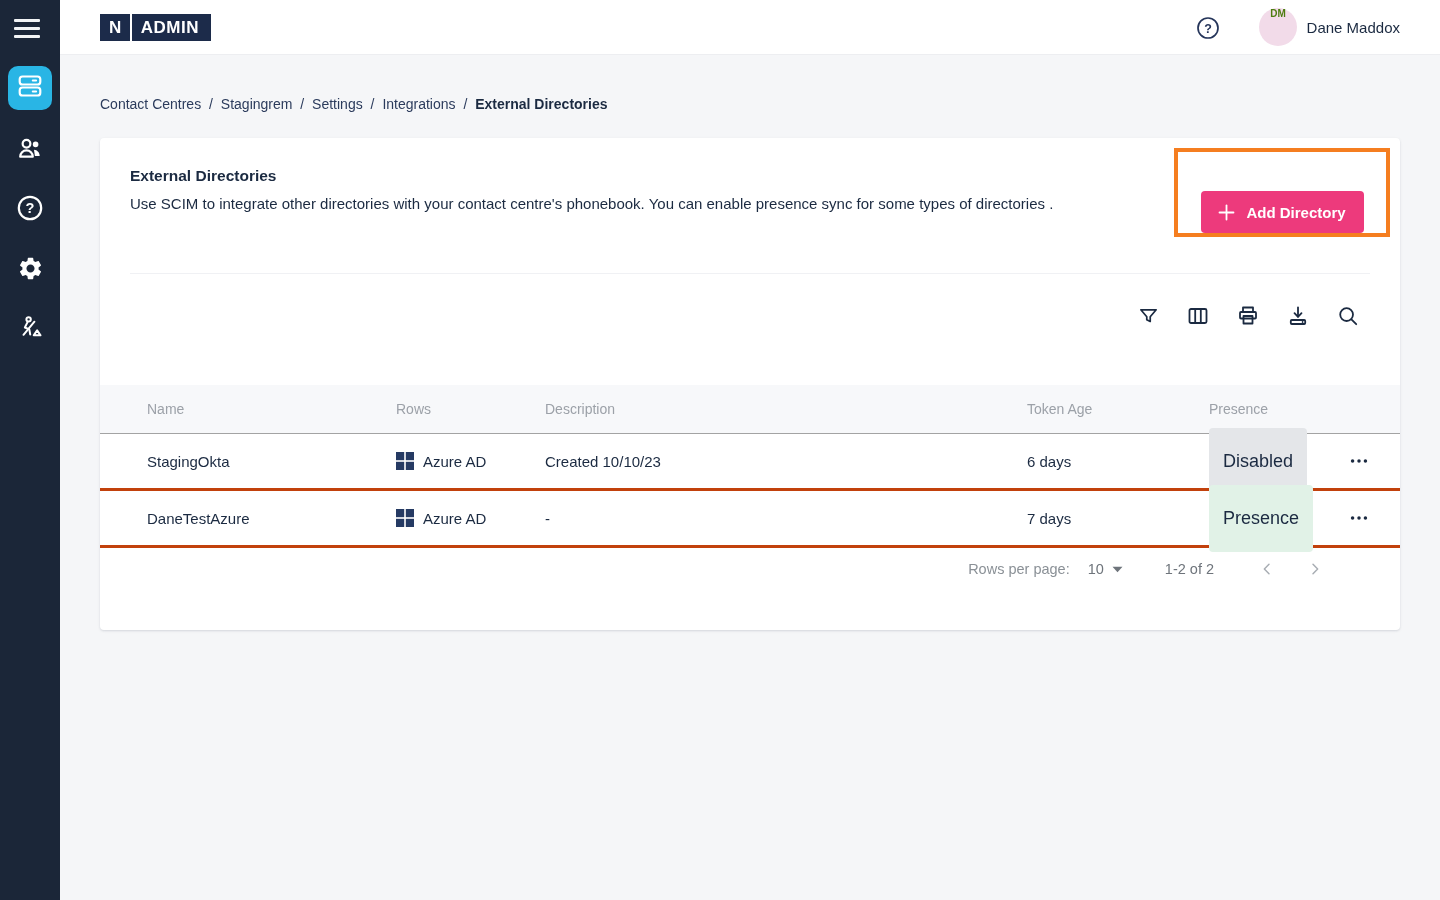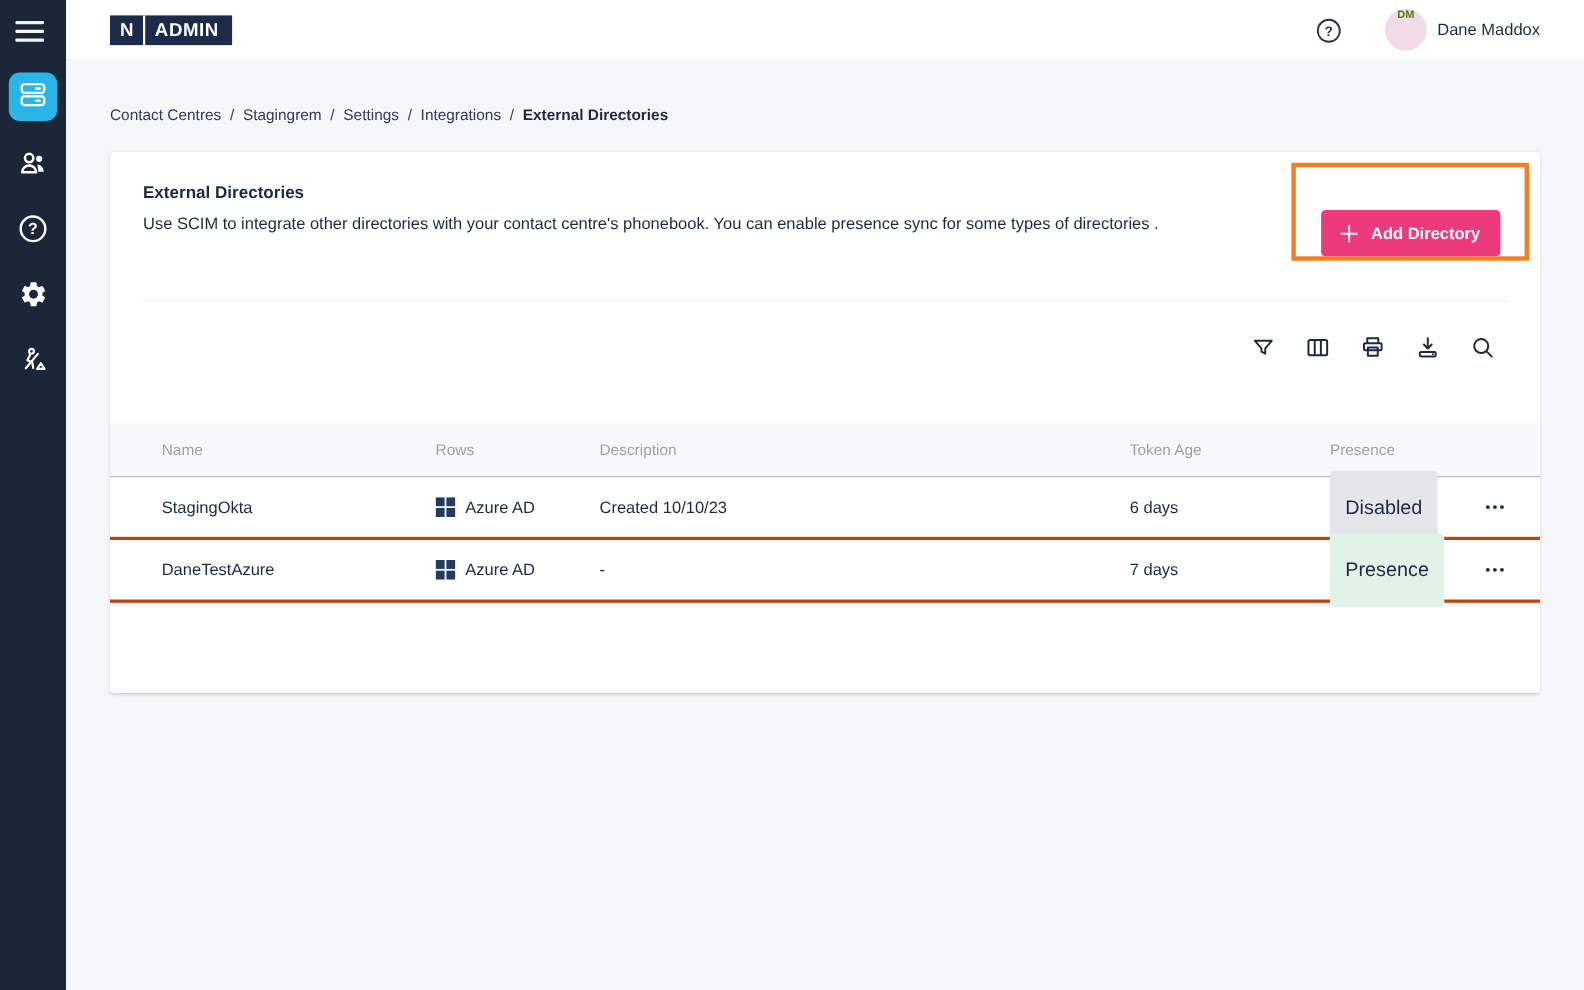--- a/index.html
+++ b/index.html
@@ -293,14 +293,36 @@
           <svg width="22" height="22" viewBox="0 0 24 24" fill="#1B2A41">
             <circle cx="5" cy="12" r="1.9"></circle>
               <circle cx="12" cy="12" r="1.9"></circle>
               <circle cx="19" cy="12" r="1.9"></circle>
           </svg>
         </span>
       </div>
     </div>
   </div>
 
+  <div class="pagination">
+    <span class="rpp-label">Rows per page:</span>
+    <span class="rpp-select">
+      <span>10</span>
+      <span style="display:flex;">
+        <svg width="11" height="7" viewBox="0 0 11 7" fill="#6E747B">
+            <path d="M0.5 0.8 L5.5 6.2 L10.5 0.8 z"></path>
+          </svg>
+      </span>
+    </span>
+    <span class="range">1-2 of 2</span>
+    <span class="page-btn prev">
+      <svg width="16" height="16" viewBox="0 0 24 24" fill="none" stroke="#A8ADB3" stroke-width="2.2" stroke-linecap="round" stroke-linejoin="round">
+        <path d="M15 5 L8 12 L15 19"></path>
+      </svg>
+    </span>
+    <span class="page-btn">
+      <svg width="16" height="16" viewBox="0 0 24 24" fill="none" stroke="#A8ADB3" stroke-width="2.2" stroke-linecap="round" stroke-linejoin="round">
+        <path d="M9 5 L16 12 L9 19"></path>
+      </svg>
+    </span>
+  </div>
 
 </section>
 
 </body></html>

